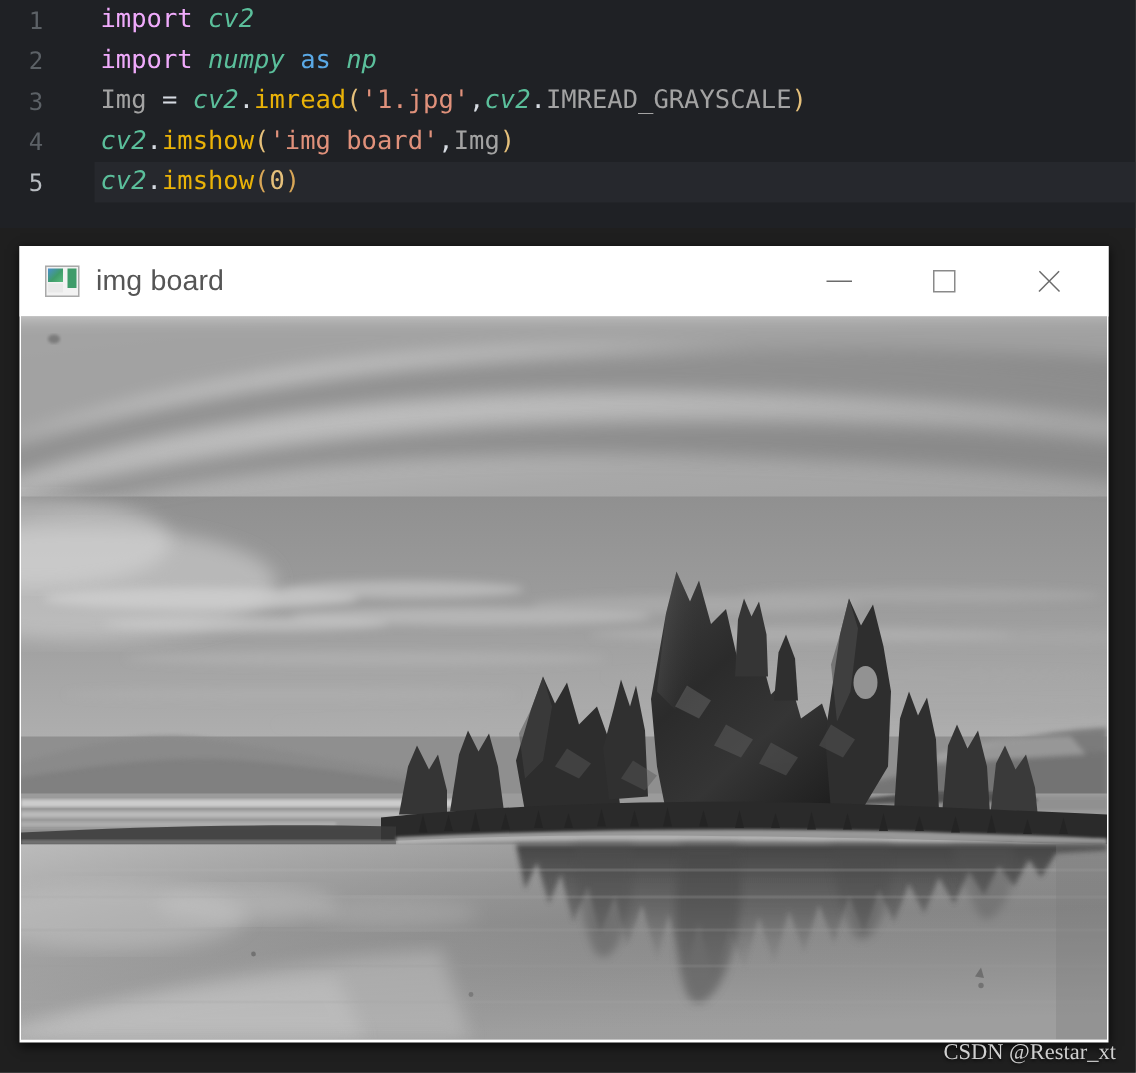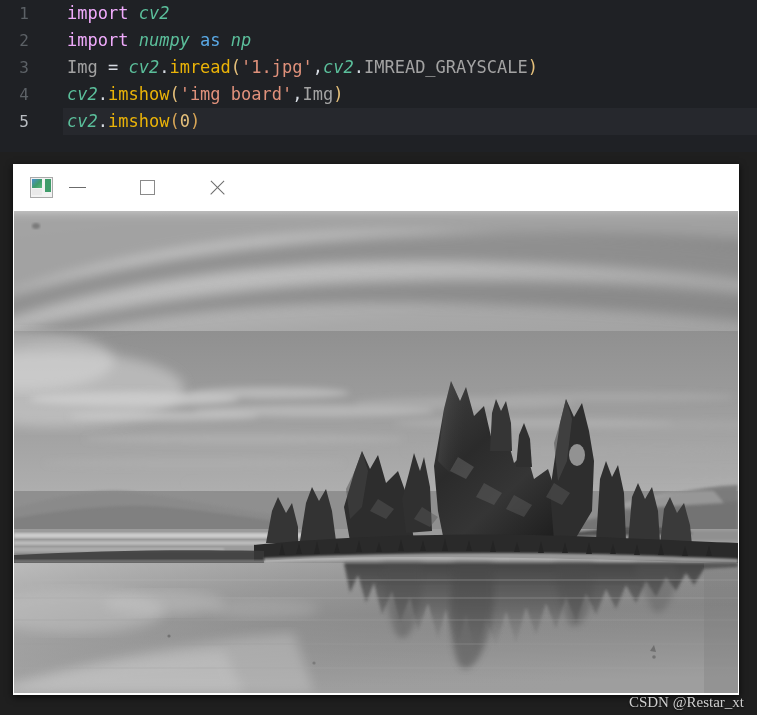--- a/index.html
+++ b/index.html
@@ -177,20 +177,21 @@
   </div>
 
 <div id="cvwindow">
 
   <div id="titlebar">
     <div id="app-icon">
       <div class="ic-tl"></div>
       <div class="ic-tr"></div>
       <div class="ic-bl"></div>
     </div>
+    <div id="title-text">img board</div>
     <div class="win-btn" id="btn-min">
       <div class="glyph-min"></div>
     </div>
     <div class="win-btn" id="btn-max">
       <div class="glyph-max"></div>
     </div>
     <div class="win-btn" id="btn-close">
       <div class="glyph-close"></div>
     </div>
   </div>

